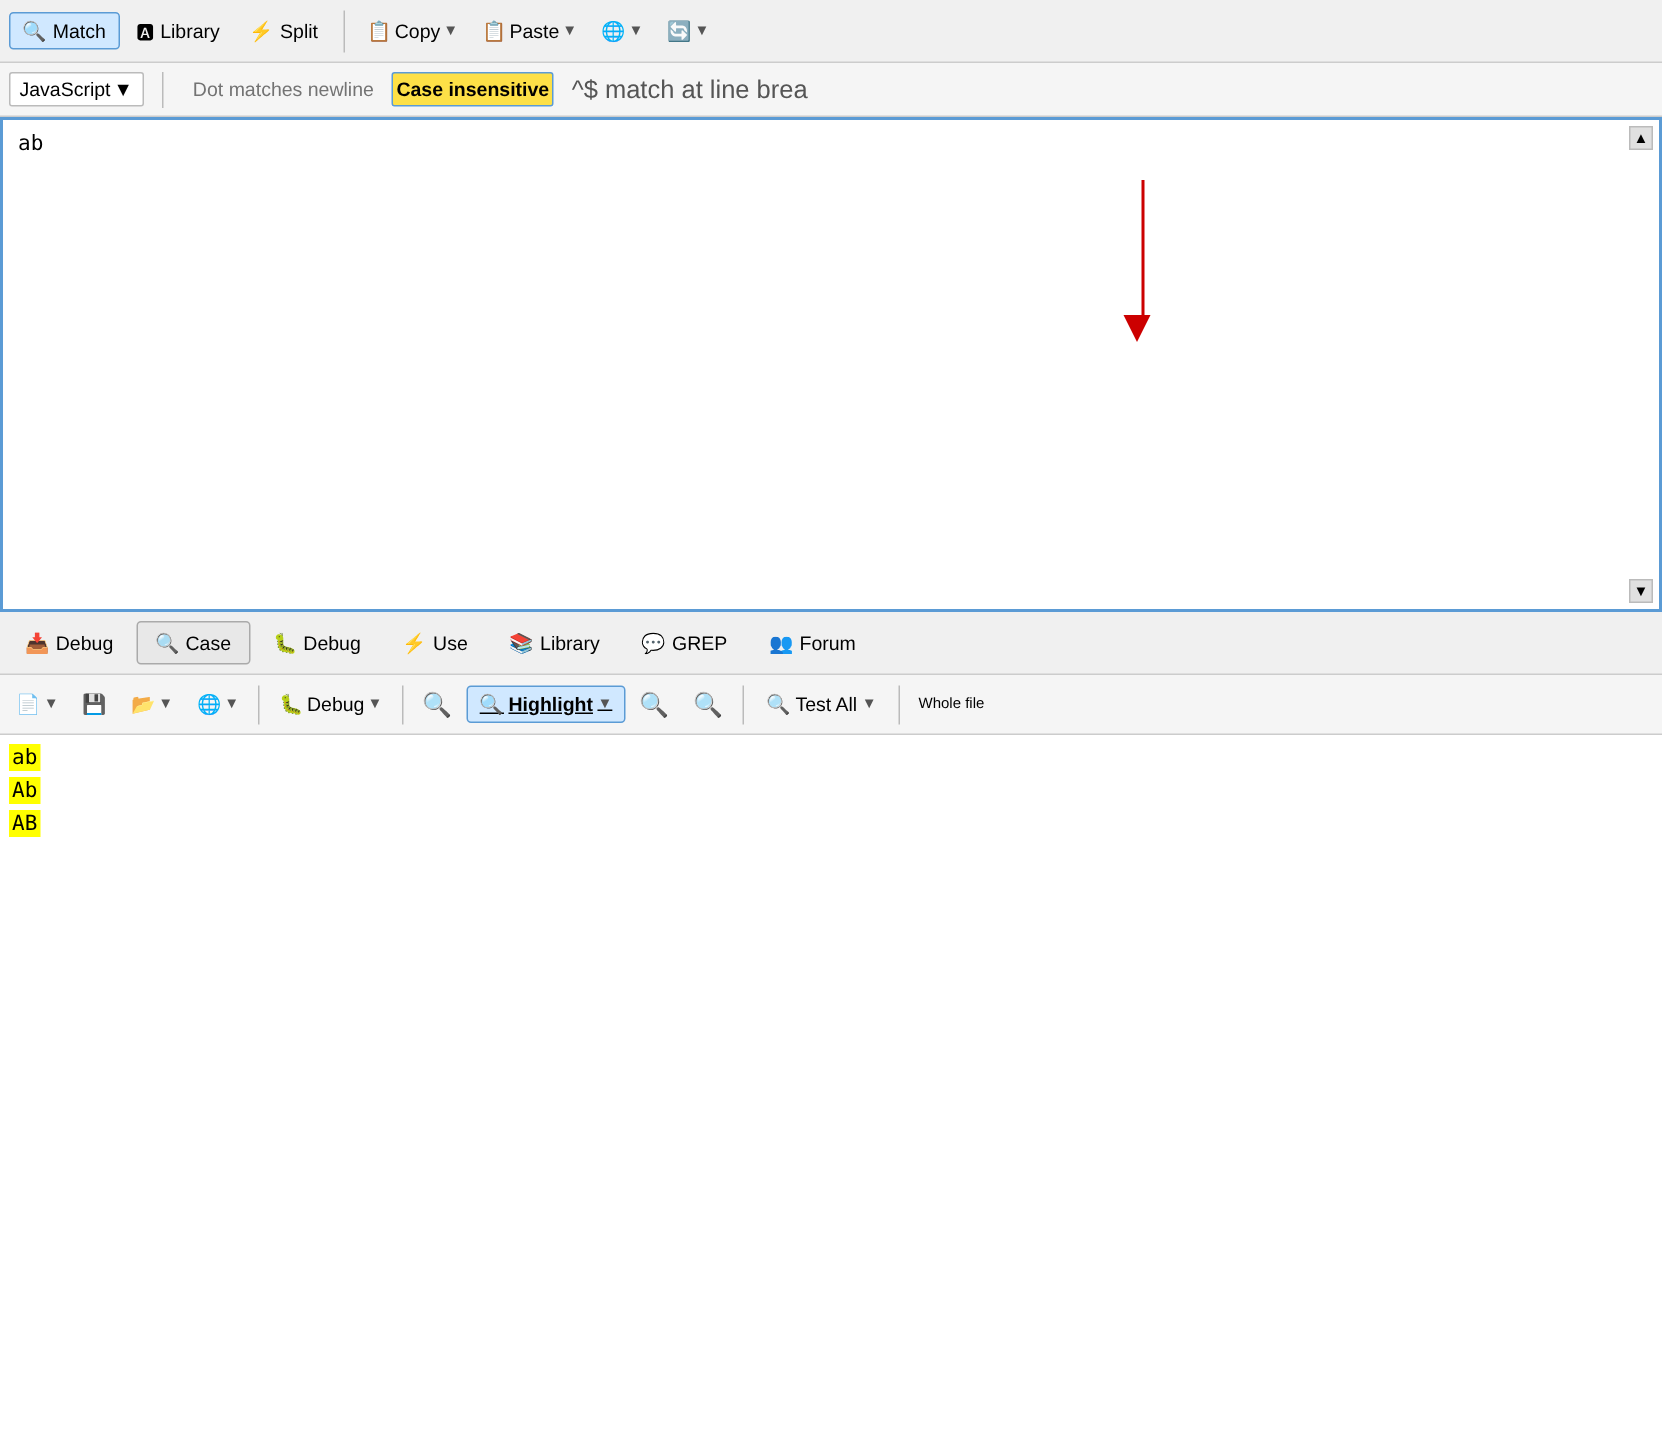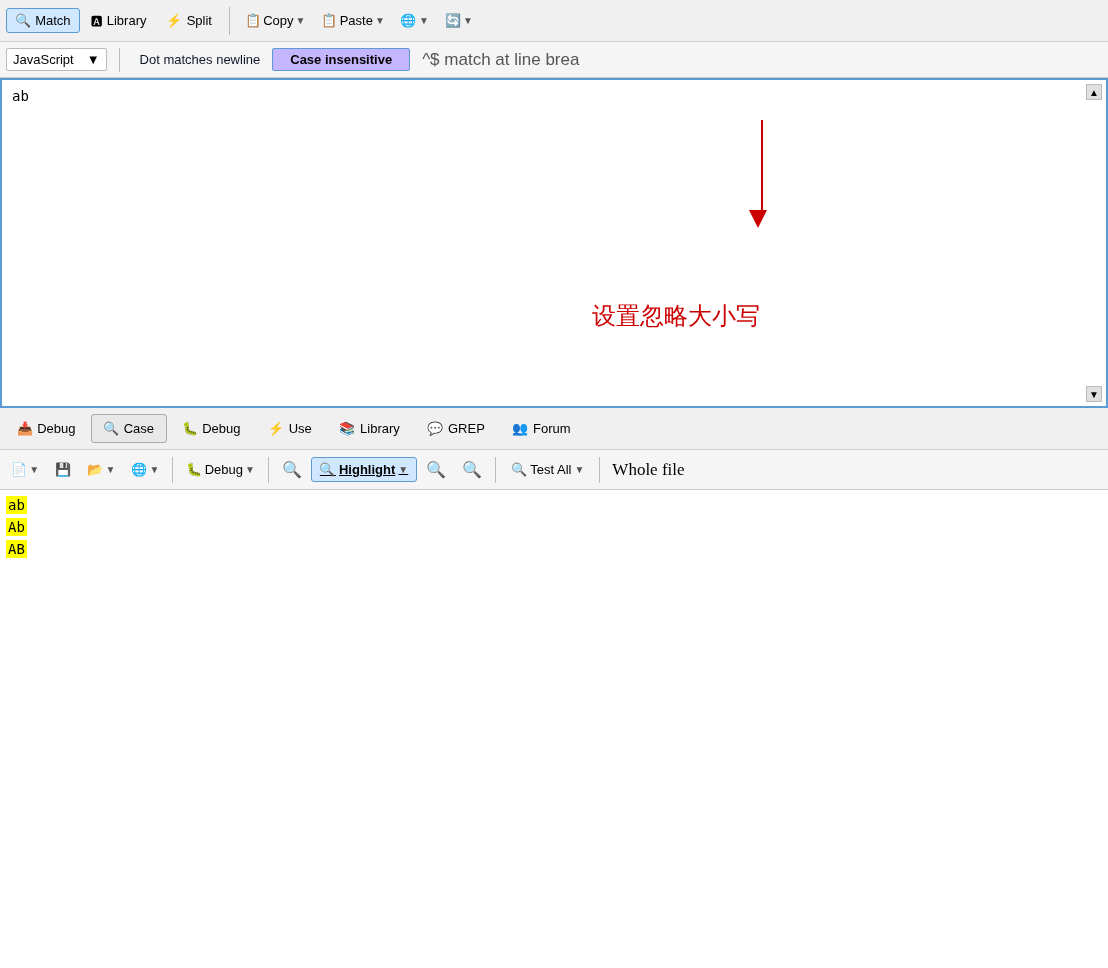--- a/index.html
+++ b/index.html
@@ -54,44 +54,44 @@
       align-items: center;
       height: 36px;
       background: #f5f5f5;
       border-bottom: 1px solid #ccc;
       padding: 0 6px;
       gap: 4px;
     }
     .lang-select {
       display: flex;
       align-items: center;
-      gap: 13px;
+      gap: 2px;
       padding: 3px 6px;
       border: 1px solid #bbb;
       background: white;
       cursor: pointer;
       font-size: 13px;
       border-radius: 2px;
       justify-content: space-between;
     }
     .options-separator {
       width: 1px;
       height: 24px;
       background: #bbb;
       margin: 0 8px;
     }
     .option-label {
-      color: #0f172a;
+      color: #737373;
       font-size: 13px;
       padding: 2px 8px;
     }
     .option-btn {
-      padding: 3px 17px;
+      padding: 3px 2px;
       border: 1px solid #5b9bd5;
-      background: #c4b5fd;
+      background: #fde047;
       cursor: pointer;
       font-size: 13px;
       border-radius: 2px;
       font-weight: bold;
       color: #000;
     }
     .option-label-plain {
       color: #555;
       font-size: 17px;
       padding: 2px 8px;
@@ -291,23 +291,20 @@
 <div class="regex-editor" style="position:relative;">
   <div class="regex-content">
     <span>ab</span>
   </div>
 
   <div style="position:absolute; left:755px; top:40px; pointer-events:none;">
     <div style="width:2px; height:90px; background:#cc0000; margin:0 auto;"></div>
     <div style="width:0;height:0;border-left:9px solid transparent;border-right:9px solid transparent;border-top:18px solid #cc0000;margin-left:-8px;"></div>
   </div>
 
-  <div style="position:absolute; left:590px; top:220px; pointer-events:none;">
-    <span style="font-size:24px; color:#cc0000; font-weight:normal;">设置忽略大小写</span>
-  </div>
 
   <div class="scroll-btn top">▲</div>
   <div class="scroll-btn bottom">▼</div>
 </div>
 
 <div class="second-toolbar">
   <button class="tab-btn">
     <span>📥</span>
     <span>Debug</span>
   </button>
@@ -384,21 +381,21 @@
   <div style="width:1px;height:26px;background:#bbb;margin:0 4px;"></div>
 
   <div class="list-btn">
     <span>🔍</span>
     <span>Test All</span>
     <span class="dropdown-arrow">▼</span>
   </div>
 
   <div style="width:1px;height:26px;background:#bbb;margin:0 4px;"></div>
 
-  <span style="font-size:17px; padding: 0 6px; font-family: Liberation Serif, serif;">Whole file</span>
+  <span style="font-size:10px; padding: 0 6px;">Whole file</span>
 </div>
 
 <div class="text-editor">
   <div class="text-editor-content">
     <div class="text-line">
       <span class="text-highlight-yellow">ab</span>
     </div>
     <div class="text-line">
       <span class="text-highlight-yellow">Ab</span>
     </div>

